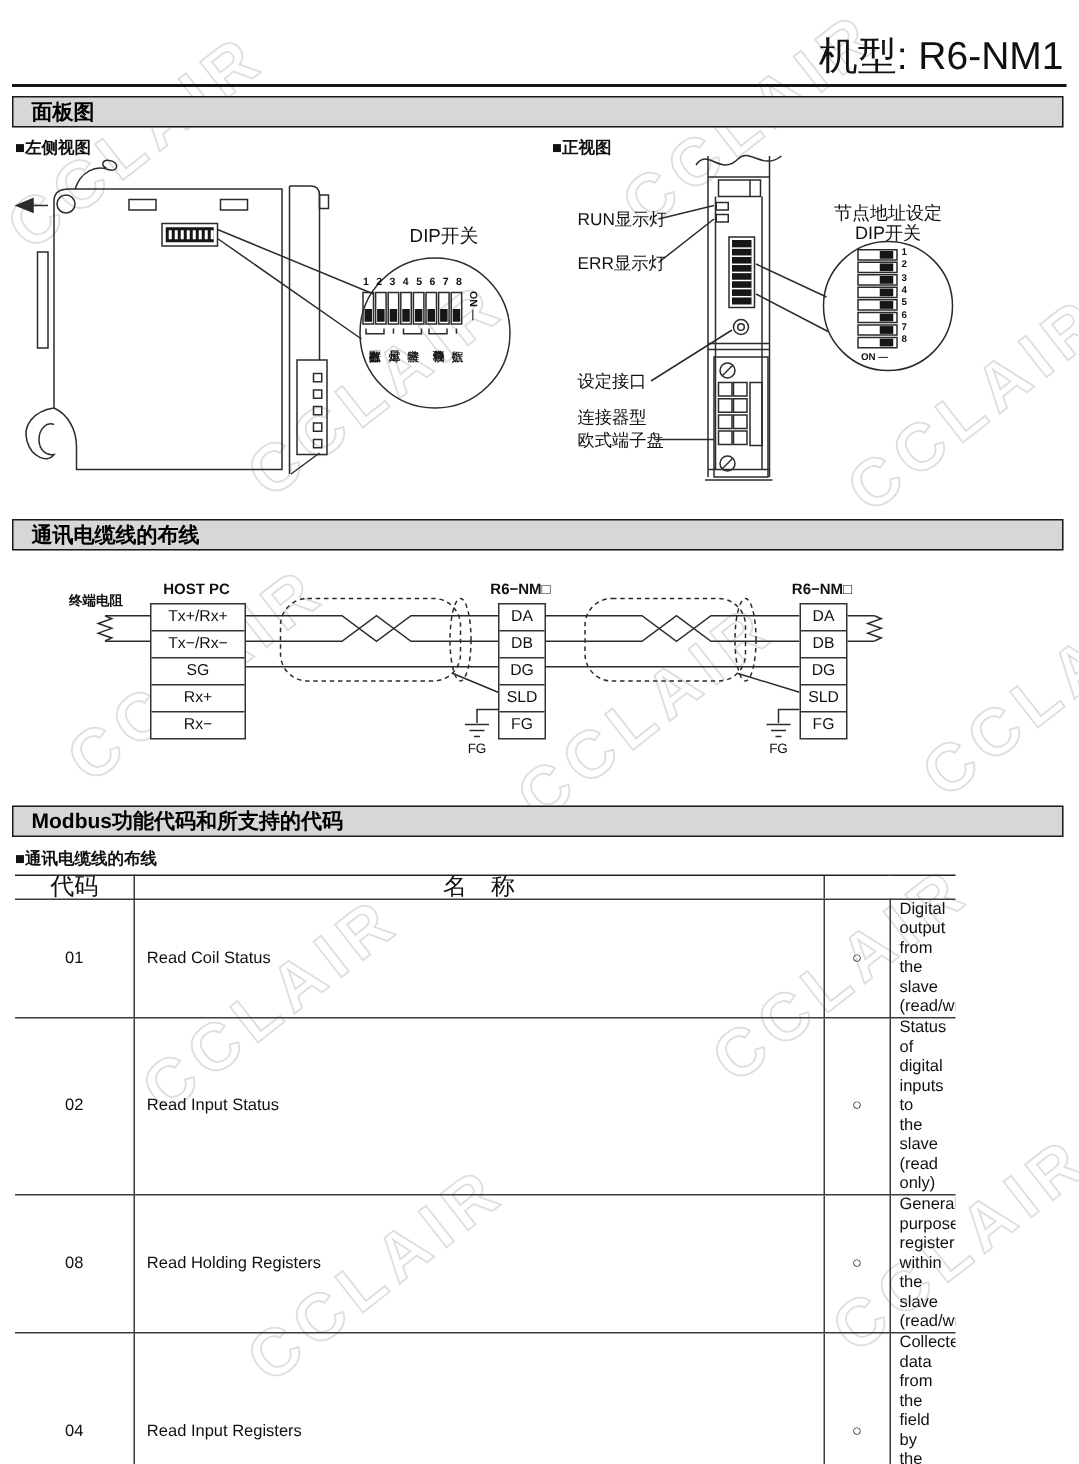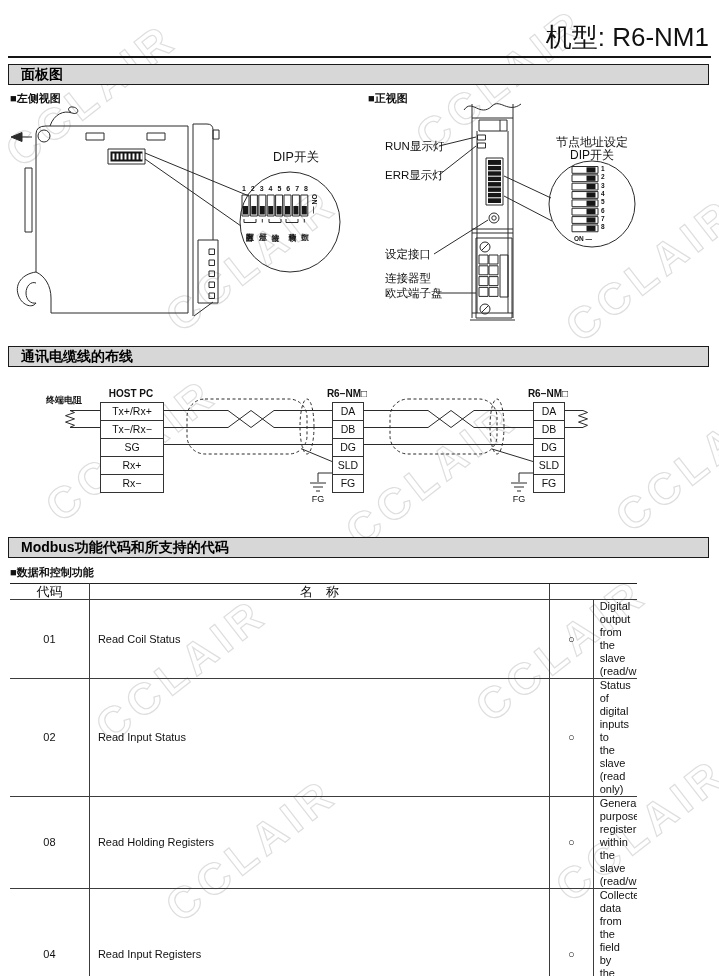--- a/index.html
+++ b/index.html
@@ -42,21 +42,21 @@
   .small-label{position:absolute;font-size:9px;font-weight:700;white-space:nowrap;text-align:center;}
   .fg-label{position:absolute;font-size:9px;text-align:center;width:20px;}
   
   .sub-label{position:absolute;left:10px;top:565px;font-size:11px;font-weight:700;}
   table.modbus{
     position:absolute;left:10px;top:583px;width:627px;border-collapse:collapse;
     table-layout:fixed;font-size:11px;
   }
   table.modbus td{height:15px;padding:0;line-height:13px;vertical-align:middle;
     border-bottom:1px solid #3c3c3c;overflow:hidden;}
-  table.modbus tr.head td{border-top:1.5px solid #222;font-size:13px;}
+  table.modbus tr.head td{border-top:1.5px solid #222;font-size:16px;}
   .c-code{width:38px;text-align:center;border-right:1px solid #3c3c3c;}
   .c-name{width:222px;padding-left:8px !important;}
   .c-mark{width:42px;text-align:center;border-left:1px solid #3c3c3c;border-right:1px solid #3c3c3c;}
   .c-desc{width:325px;padding:0 12px 0 6px !important;word-spacing:2.5px;}
   svg{position:absolute;left:0;top:0;}
   svg *{vector-effect:non-scaling-stroke;}
 </style>
 </head>
 <body>
 
@@ -314,21 +314,21 @@
 <div class="tbox" style="left:533px;top:402px;width:30px">
   <div class="cell">DA</div>
   <div class="cell">DB</div>
   <div class="cell">DG</div>
   <div class="cell">SLD</div>
   <div class="cell">FG</div>
 </div>
 <div class="fg-label" style="left:509px;top:494px">FG</div>
 
 <div class="section-bar" style="top:537px">Modbus功能代码和所支持的代码</div>
-<div class="sub-label">■数据和控制功能</div>
+<div class="sub-label">■通讯电缆线的布线</div>
 
 <table class="modbus">
   <tbody>
       <tr class="head">
     <td class="c-code" style="text-align:center">代码</td>
     <td class="c-name" style="text-align:center;padding-left:0 !important">名　称</td>
     <td class="c-mark" colspan="2" style="border-right:none"></td>
   </tr>
   <tr>
         <td class="c-code">01</td>

